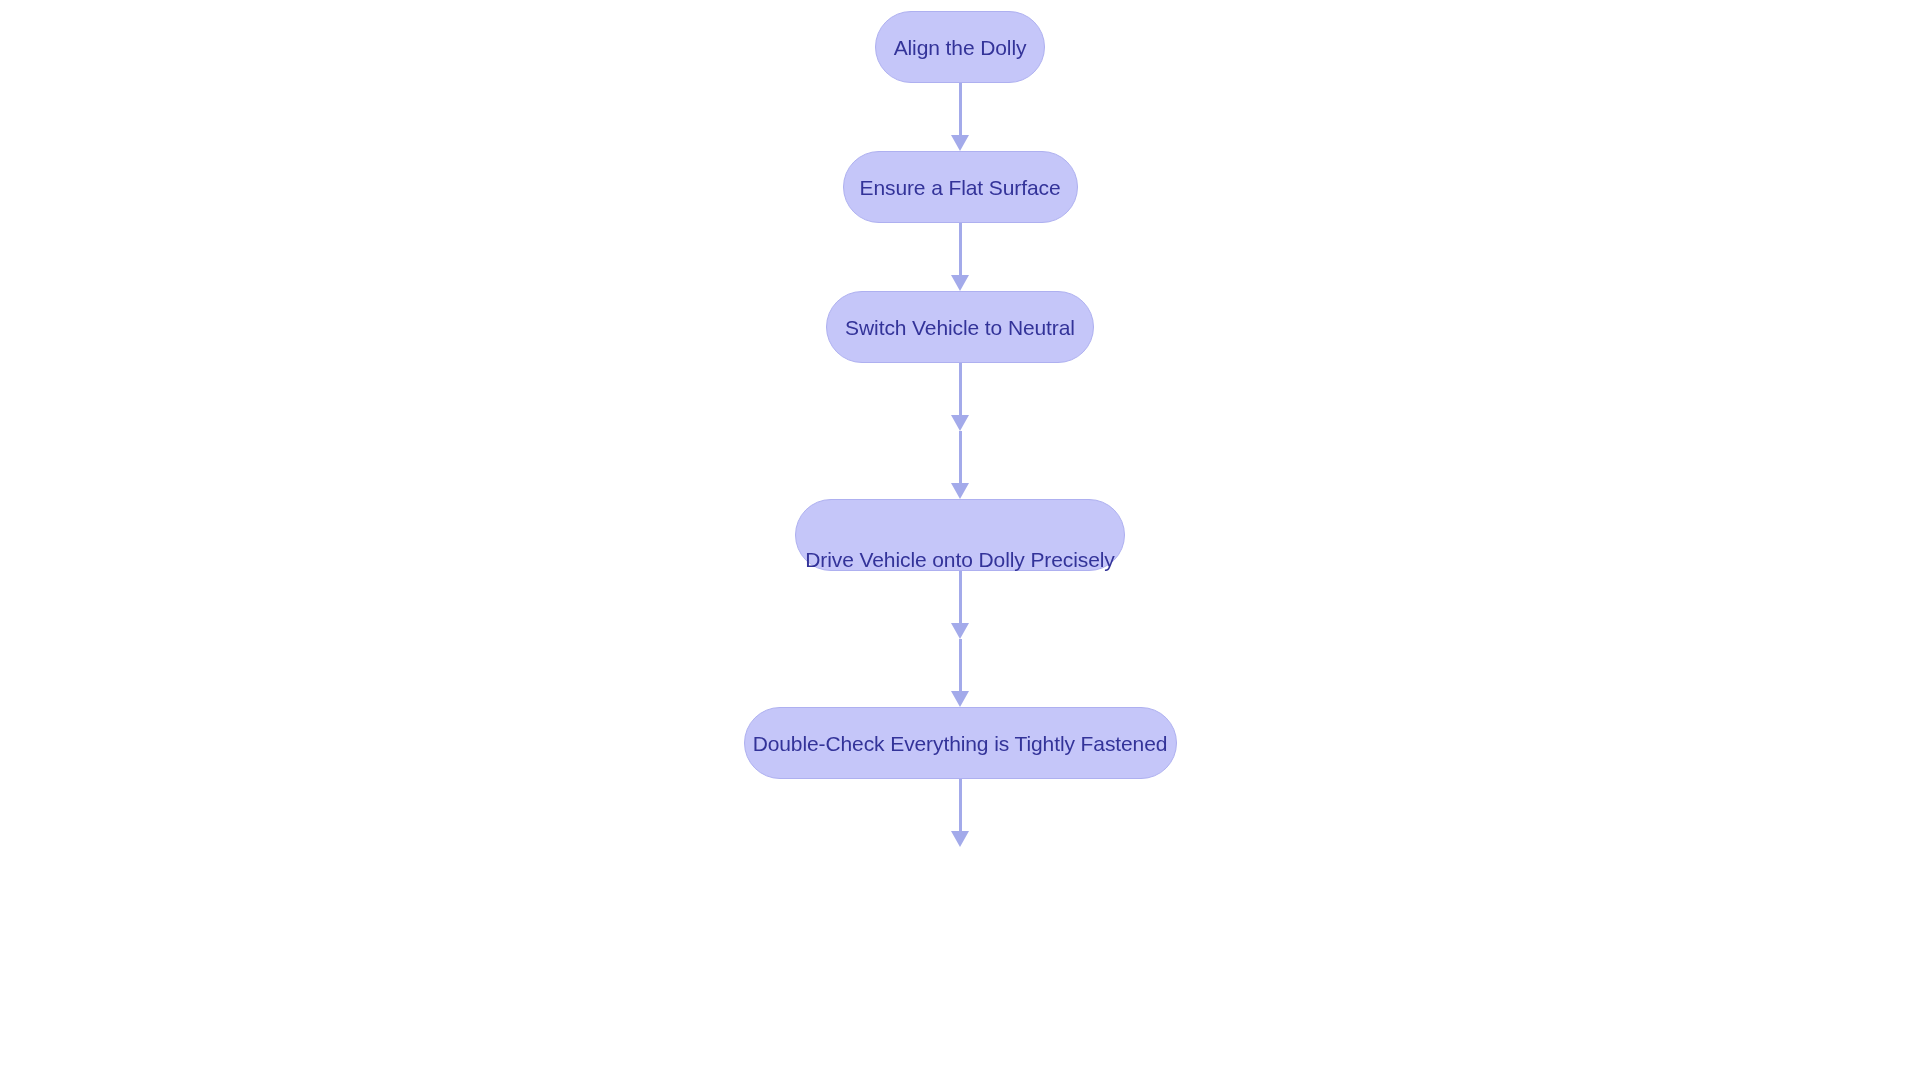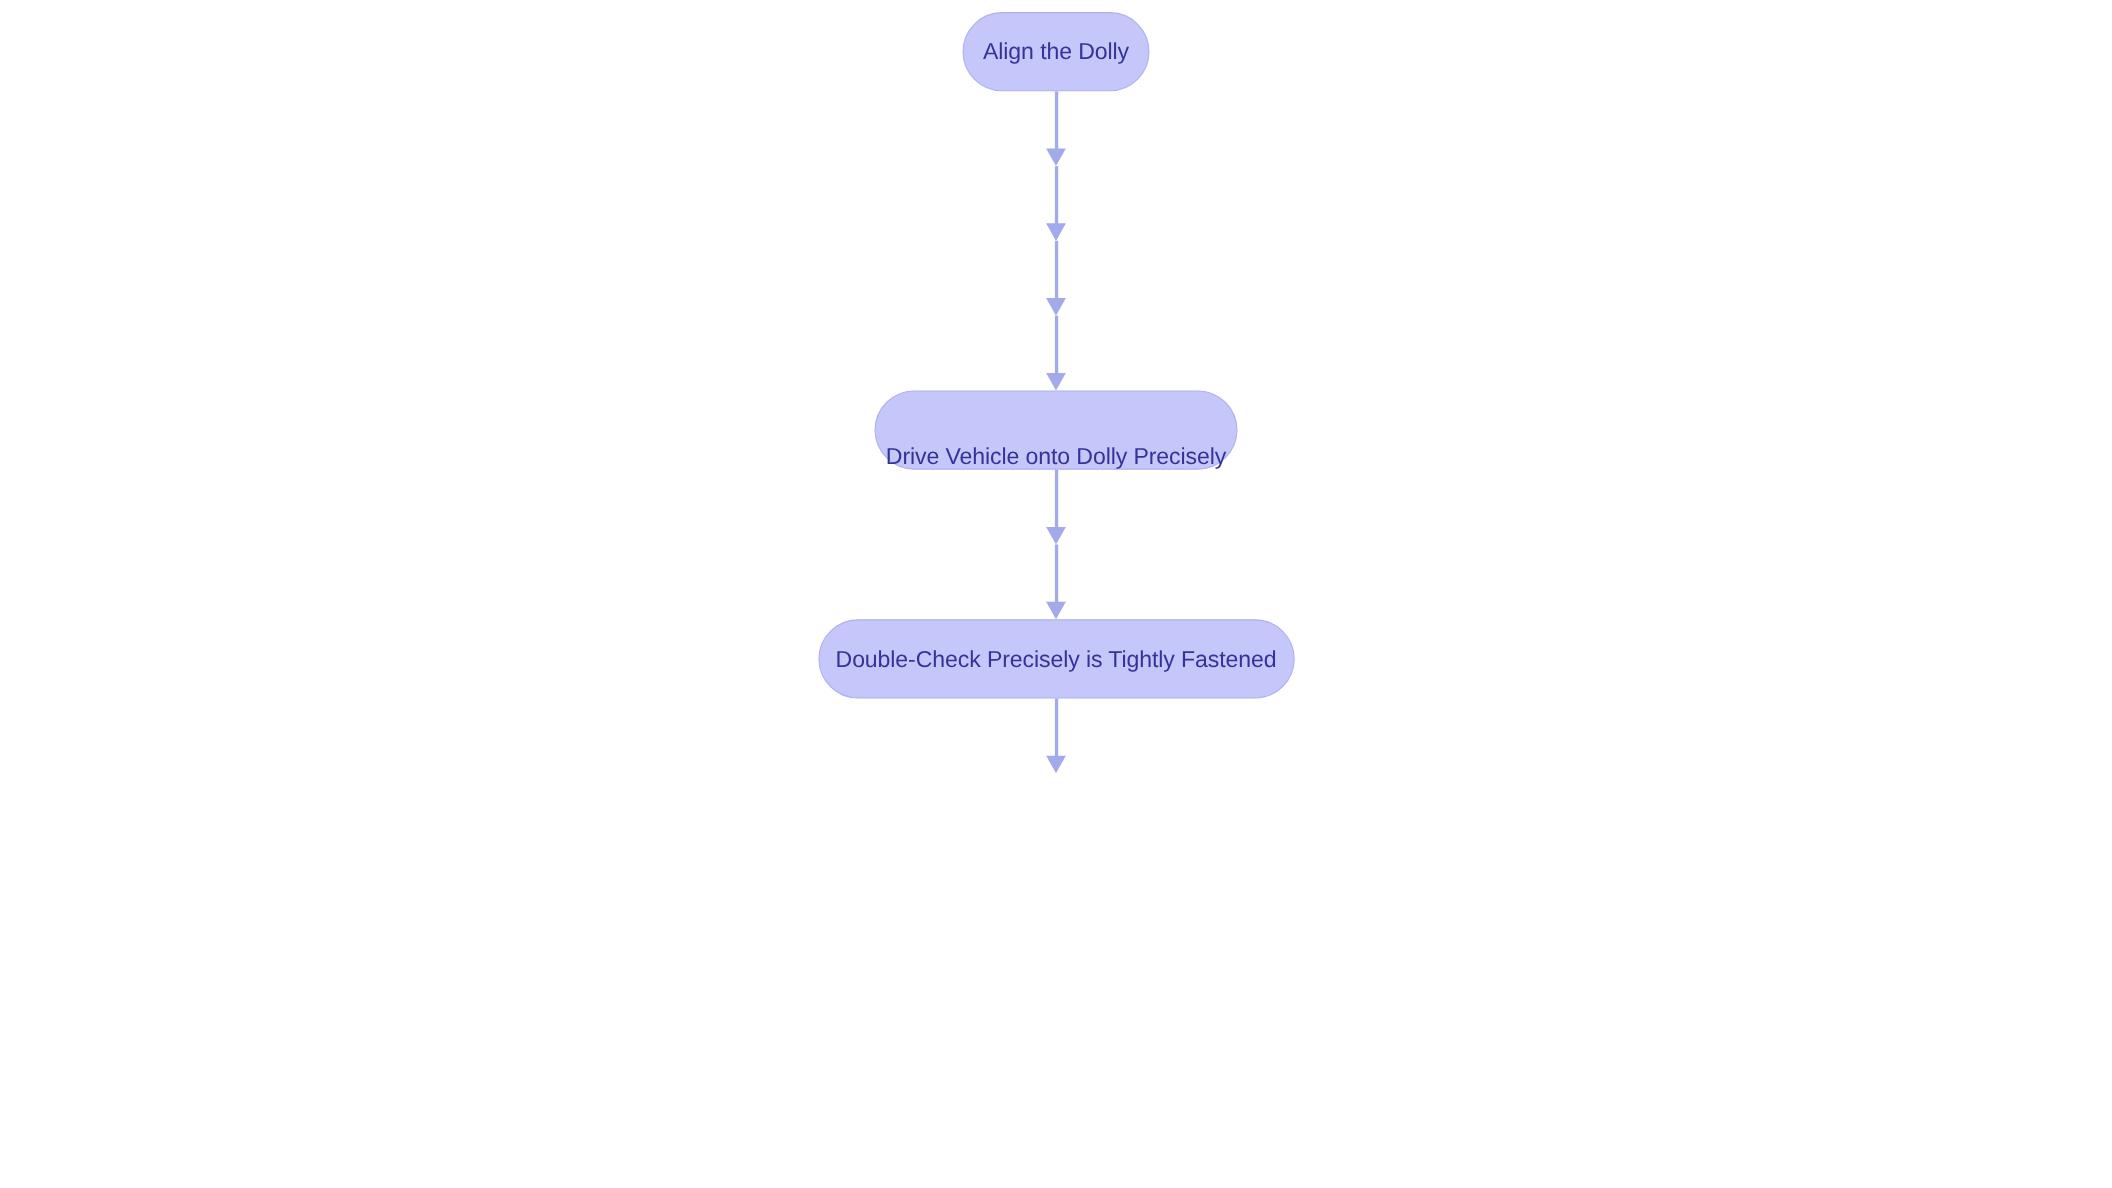--- a/index.html
+++ b/index.html
@@ -91,26 +91,32 @@
 
     <div class="node" style="width:170px; margin-top:11px;">
       <span class="node-label">Align the Dolly</span>
     </div>
 
     <div class="connector">
       <div class="connector-line"></div>
       <div class="connector-arrow"></div>
     </div>
 
+    <div class="node" style="width:235px;">
+      <span class="node-label">Ensure a Flat Surface</span>
+    </div>
 
     <div class="connector">
       <div class="connector-line"></div>
       <div class="connector-arrow"></div>
     </div>
 
+    <div class="node" style="width:268px;">
+      <span class="node-label">Switch Vehicle to Neutral</span>
+    </div>
 
     <div class="connector">
       <div class="connector-line"></div>
       <div class="connector-arrow"></div>
     </div>
 
 
     <div class="connector">
       <div class="connector-line"></div>
       <div class="connector-arrow"></div>
@@ -125,21 +131,21 @@
       <div class="connector-arrow"></div>
     </div>
 
 
     <div class="connector">
       <div class="connector-line"></div>
       <div class="connector-arrow"></div>
     </div>
 
     <div class="node" style="width:433px;">
-      <span class="node-label">Double-Check Precisely is Tightly Fastened</span>
+      <span class="node-label">Double-Check Everything is Tightly Fastened</span>
     </div>
 
     <div class="connector">
       <div class="connector-line"></div>
       <div class="connector-arrow"></div>
     </div>
 
 
   </div>
 </div>

